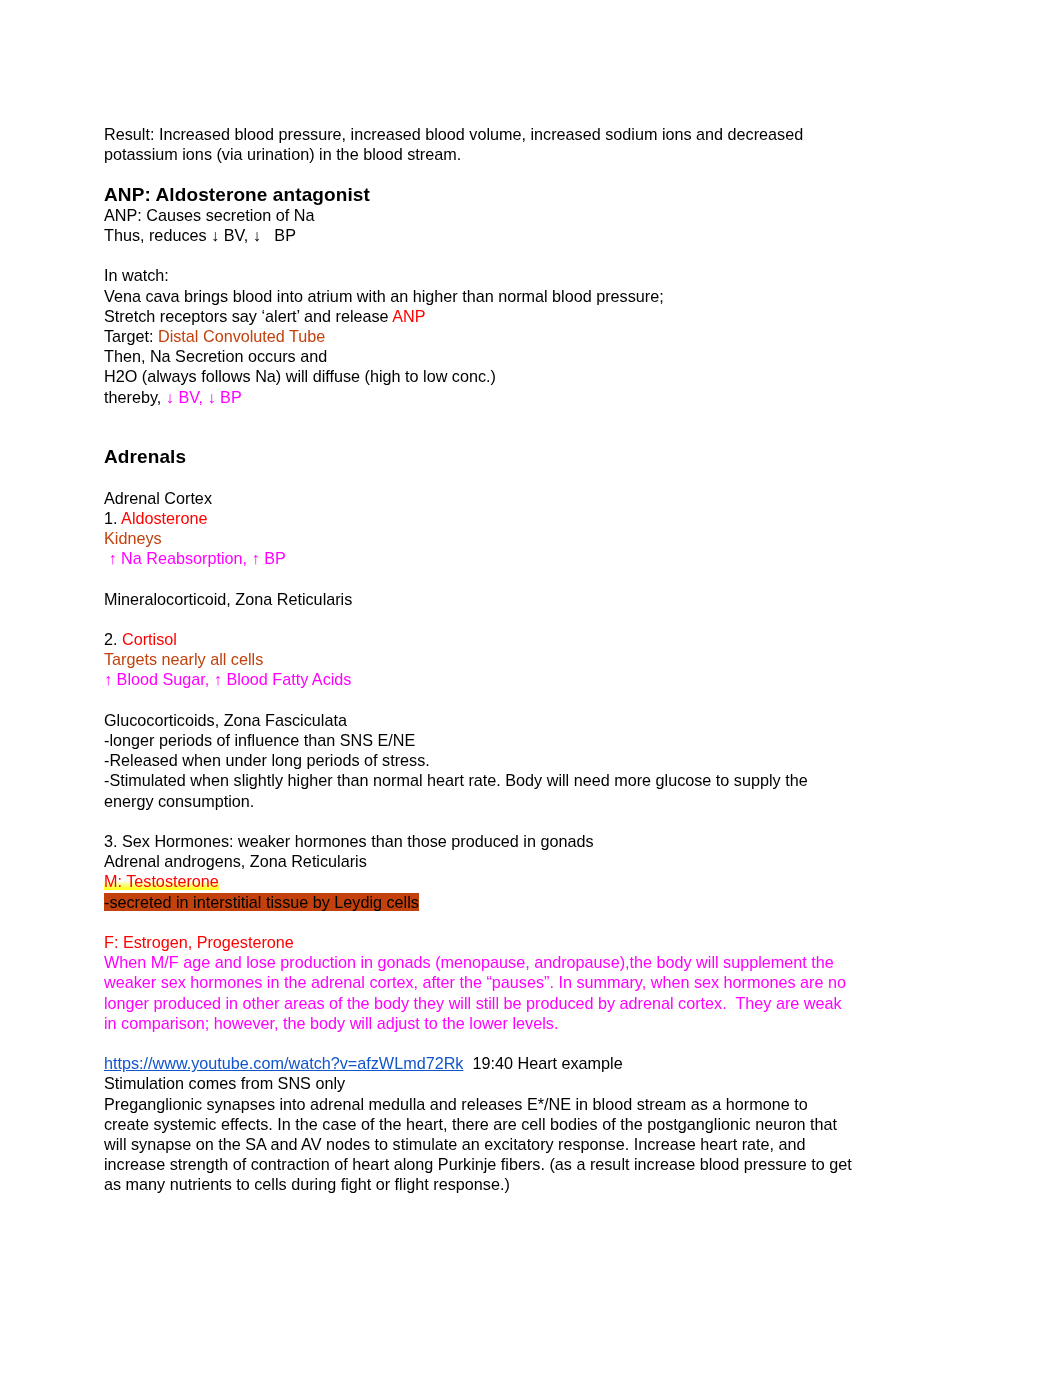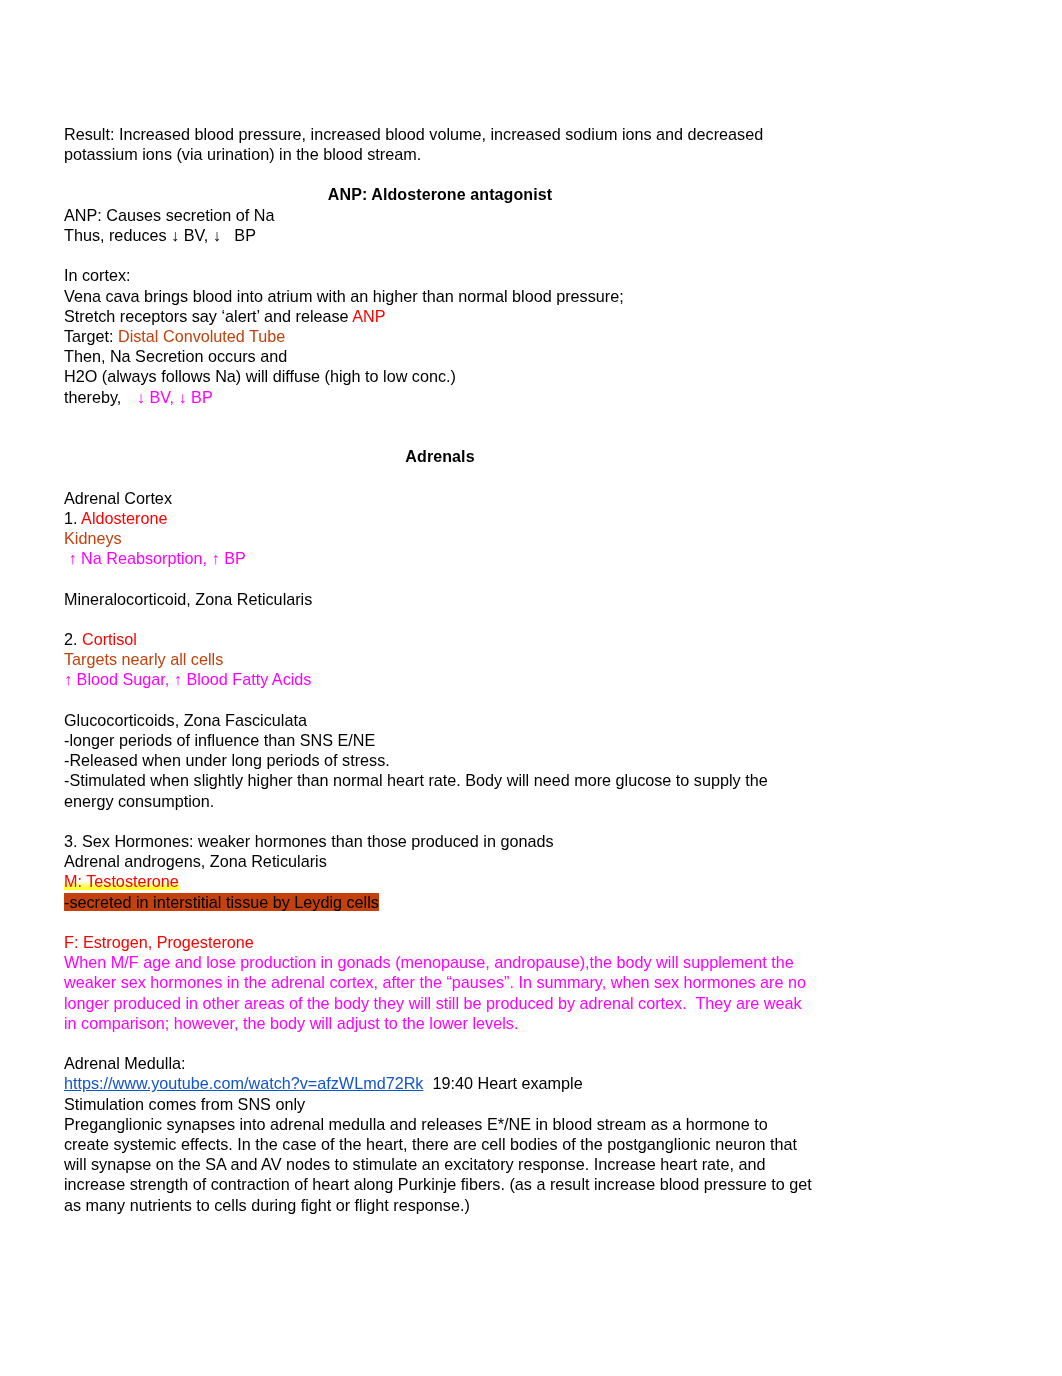--- a/index.html
+++ b/index.html
@@ -13,47 +13,47 @@
     font-family: "Liberation Sans", sans-serif;
     color: #000000;
     -webkit-font-smoothing: antialiased;
   }
   .page {
     position: relative;
     width: 1062px;
     height: 1376px;
     background: #ffffff;
     box-sizing: border-box;
-    padding: 124px 155px 0 64px;
+    padding: 124px 155px 0 104px;
   }
   .doc {
     width: 752px;
     font-size: 16.2px;
     line-height: 20.2px;
   }
   p.para {
     margin: 0;
     padding: 0;
     white-space: pre-wrap;
   }
   .spacer {
     height: 20.2px;
   }
   h2.heading {
     margin: 0;
     padding: 0;
-    font-size: 16px;
+    font-size: 19px;
     line-height: 20.2px;
     font-weight: bold;
-    text-align: center;
+    text-align: left;
     letter-spacing: 0.1px;
   }
   .red   { color: #ff0000; }
   .blue  { color: #c2410c; }
-  .mag   { color: #ff00ff; margin-left: 11px; }
+  .mag   { color: #ff00ff; }
   .bold  { font-weight: bold; }
   .hl    { background-color: #c2410c; }
   .hl-partial {
     background: linear-gradient(to bottom, rgba(255,255,0,0) 0%, rgba(255,255,0,0) 48%, rgba(255,255,0,0.55) 74%, rgba(255,255,0,0.95) 100%);
     text-align: right;
   }
   a.link {
     color: #1155cc;
     text-decoration: underline;
     text-decoration-color: #1155cc;
@@ -70,21 +70,21 @@
 
     <div class="spacer"></div>
 
     <h2 class="heading">ANP: Aldosterone antagonist</h2>
 
     <p class="para">ANP: Causes secretion of Na</p>
     <p class="para nowrap">Thus, reduces ↓ BV, ↓   BP</p>
 
     <div class="spacer"></div>
 
-    <p class="para">In cortex:</p>
+    <p class="para">In watch:</p>
     <p class="para">Vena cava brings blood into atrium with an higher than normal blood pressure;</p>
     <p class="para"><span>Stretch receptors say ‘alert’ and release </span><span class="red">ANP</span></p>
     <p class="para"><span>Target: </span><span class="blue">Distal Convoluted Tube</span></p>
     <p class="para">Then, Na Secretion occurs and</p>
     <p class="para">H2O (always follows Na) will diffuse (high to low conc.)</p>
     <p class="para"><span>thereby, </span><span class="mag">↓ BV, ↓ BP</span></p>
 
     <div class="spacer"></div>
     <div class="spacer"></div>
 
@@ -121,21 +121,20 @@
     <p class="para"><span class="red hl-partial">M: Testosterone</span></p>
     <p class="para"><span class="hl">-secreted in interstitial tissue by Leydig cells</span></p>
 
     <div class="spacer"></div>
 
     <p class="para red">F: Estrogen, Progesterone</p>
     <p class="para mag">When M/F age and lose production in gonads (menopause, andropause),the body will supplement the weaker sex hormones in the adrenal cortex, after the “pauses”. In summary, when sex hormones are no longer produced in other areas of the body they will still be produced by adrenal cortex.  They are weak in comparison; however, the body will adjust to the lower levels.</p>
 
     <div class="spacer"></div>
 
-    <p class="para">Adrenal Medulla:</p>
     <p class="para"><a class="link" href="#">https://www.youtube.com/watch?v=afzWLmd72Rk</a><span class="nowrap">  19:40 Heart example</span></p>
     <p class="para">Stimulation comes from SNS only</p>
     <p class="para">Preganglionic synapses into adrenal medulla and releases E*/NE in blood stream as a hormone to create systemic effects. In the case of the heart, there are cell bodies of the postganglionic neuron that will synapse on the SA and AV nodes to stimulate an excitatory response. Increase heart rate, and increase strength of contraction of heart along Purkinje fibers. (as a result increase blood pressure to get as many nutrients to cells during fight or flight response.)</p>
 
     <div class="spacer"></div>
 
 
   </div>
 </div>
 

